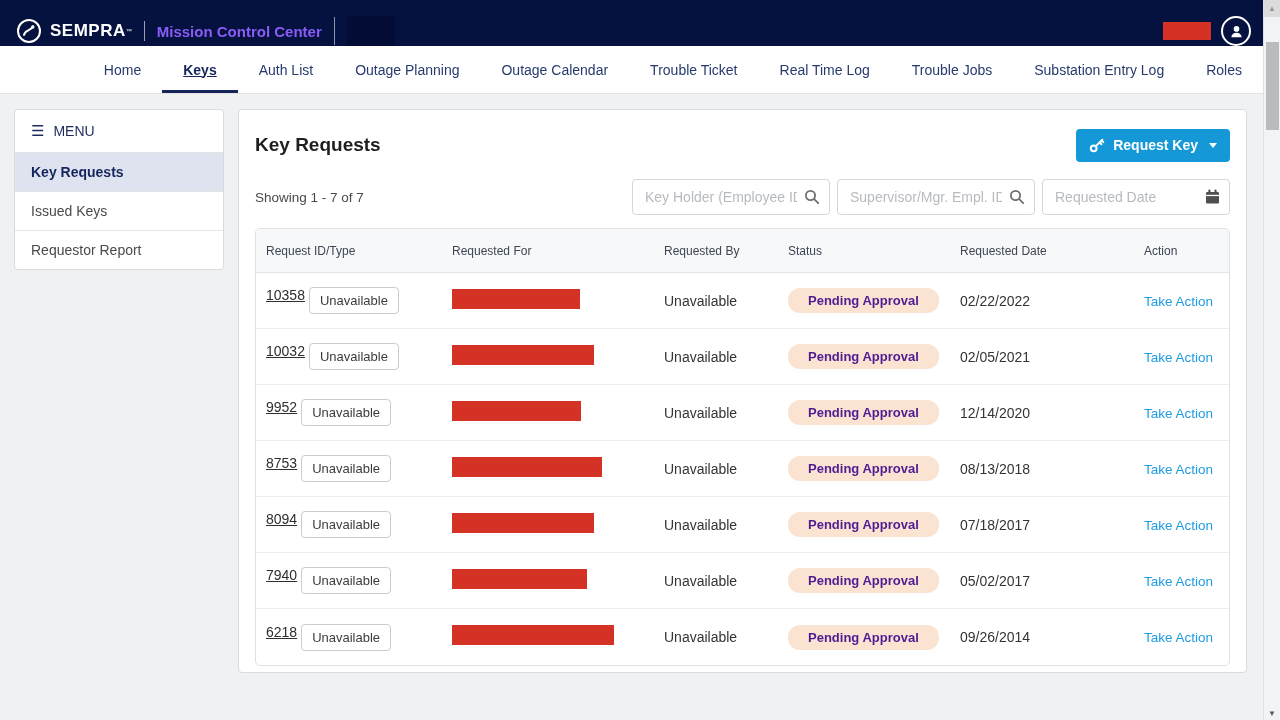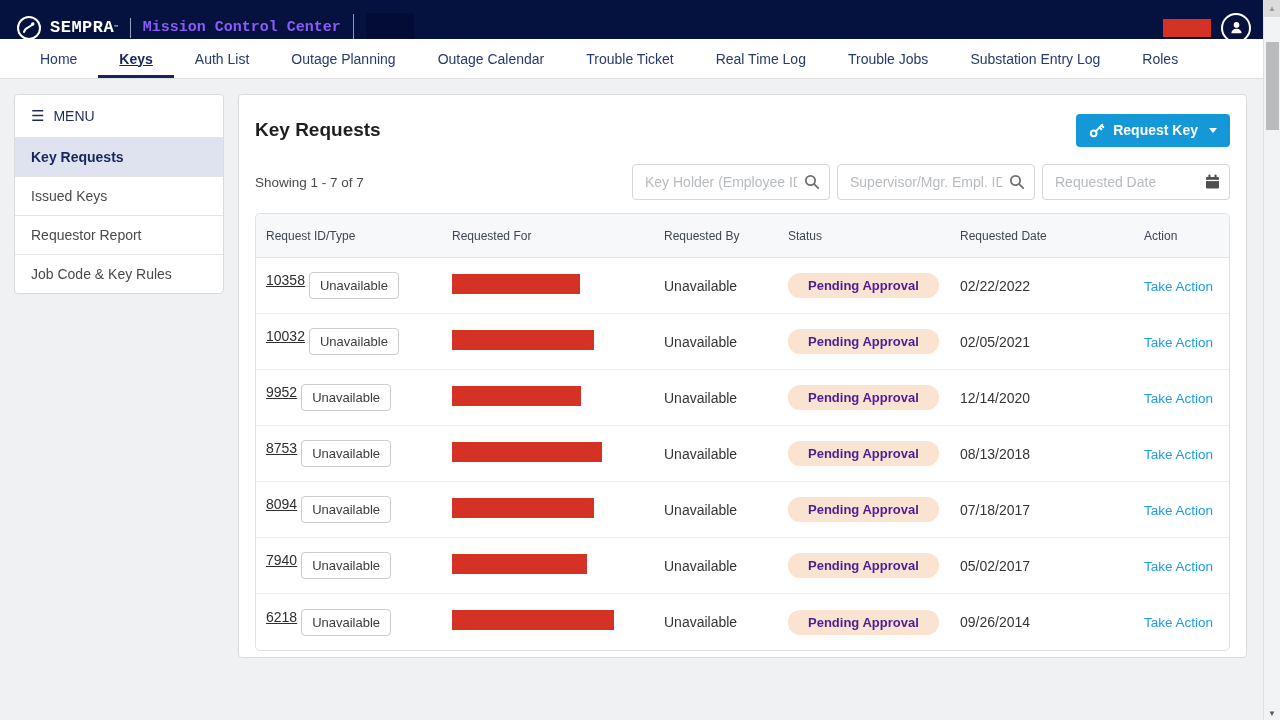--- a/index.html
+++ b/index.html
@@ -2,38 +2,38 @@
 <html style="--header-navy: #05123f; --accent-blue: #1598d7; --link-blue: #1e9ce4; --redaction-red: #d53226; --status-badge-bg: #fbe3d1;"><head>
 <meta charset="utf-8">
 <style>
   * { margin:0; padding:0; box-sizing:border-box; }
   html,body { width:1280px; height:720px; overflow:hidden; background:#fff;
               font-family:"Liberation Sans", sans-serif; }
 
   .page { margin-right:17px; height:720px; display:flex; flex-direction:column; }
 
   
-  .topbar { height:39px; background:var(--header-navy,#05123f); display:flex;
-            align-items:center; padding:16px 12px 0 16px; flex-shrink:0;font-family:Liberation Mono, monospace; }
+  .topbar { height:46px; background:var(--header-navy,#05123f); display:flex;
+            align-items:center; padding:16px 12px 0 16px; flex-shrink:0; }
   .brand-area { display:flex; align-items:center; }
   .logo-svg { width:26px; height:26px; margin-right:8px; }
   .brand { color:#fff; font-weight:bold; font-size:17px; letter-spacing:.5px; }
   .tm { color:#fff; font-size:6px; vertical-align:top; line-height:10px; }
   .hdr-divider { width:1px; height:20px; background:#97a0b4; margin:0 12px; }
   .hdr-divider.tall { height:28px; background:#8e97ab; }
   .app-title { color:#8b5cf6; font-weight:bold; font-size:15px; }
   .redacted-navy { width:48px; height:30px; background:#020c35; display:inline-block; }
   .user-area { margin-left:auto; display:flex; align-items:center; gap:10px; }
   .redacted-red { width:48px; height:18px; background:var(--redaction-red,#d53c30); display:inline-block; }
   .avatar { width:30px; height:30px; border:2px solid #fff; border-radius:50%;
             display:flex; align-items:center; justify-content:center; cursor:pointer; background:transparent; }
 
   
-  .mainnav { height:40px; background:#fff; border-bottom:1px solid #e2e2e2;
-             display:flex; align-items:stretch; padding-left:19px; flex-shrink:0; }
+  .mainnav { height:48px; background:#fff; border-bottom:1px solid #e2e2e2;
+             display:flex; align-items:stretch; padding-left:19px; flex-shrink:0;justify-content:flex-end; }
   .nav-item { display:flex; align-items:center; padding:0 21px; font-size:14px;
               color:#273a6e; text-decoration:none; border-bottom:3px solid transparent;
               border-top:3px solid transparent; cursor:pointer; }
   .nav-item.active { color:#16255c; font-weight:bold; border-bottom-color:#16255c;text-decoration:underline; }
 
   
   .content { flex:1; background:#eff1f3; display:flex; align-items:flex-start;
              padding:15px 16px 0 14px; }
 
   .sidebar-card { width:210px; background:#fff; border:1px solid #d9dbdd; border-radius:4px;
@@ -168,21 +168,20 @@
   <div class="content">
 
     <aside class="sidebar-card">
       <div class="menu-head">
         <span class="hamburger">☰</span>
         <span>MENU</span>
       </div>
       <div class="side-item active"><span>Key Requests</span></div>
         <div class="side-item"><span>Issued Keys</span></div>
         <div class="side-item"><span>Requestor Report</span></div>
-        <div class="side-item"><span>Job Code &amp; Key Rules</span></div>
     </aside>
 
     <section class="main-card">
 
       <div class="title-row">
         <h1 class="page-title">Key Requests</h1>
         <button class="req-btn">
           <svg width="16" height="16" viewBox="0 0 16 16">
             <circle cx="4.7" cy="11.3" r="2.9" fill="none" stroke="#fff" stroke-width="2"></circle>
             <path d="M6.9,9.1 L13.3,2.7 M10.6,5.4 L12.4,7.2 M12.6,3.4 L14.3,5.1" stroke="#fff" stroke-width="2" fill="none" stroke-linecap="round"></path>

